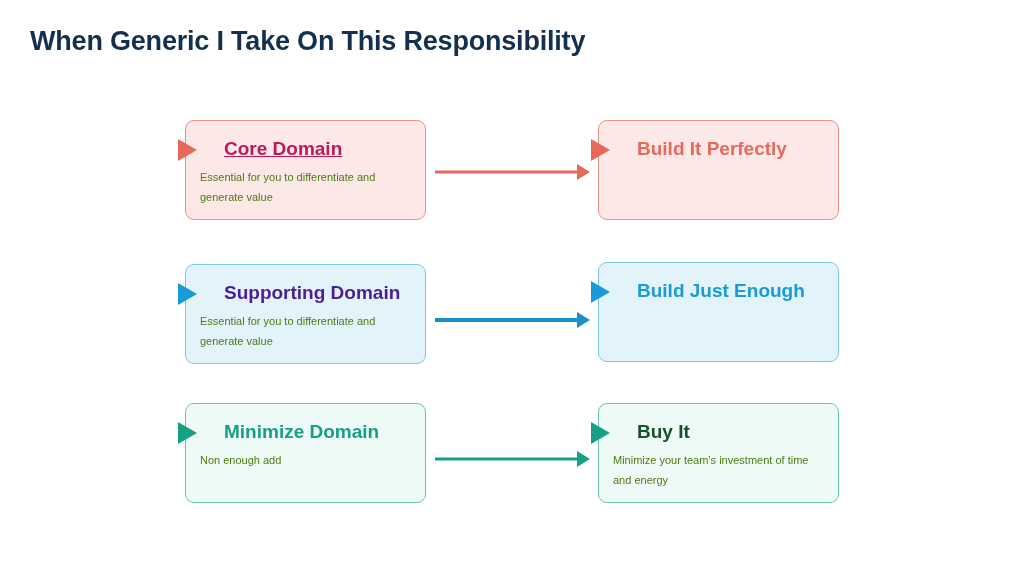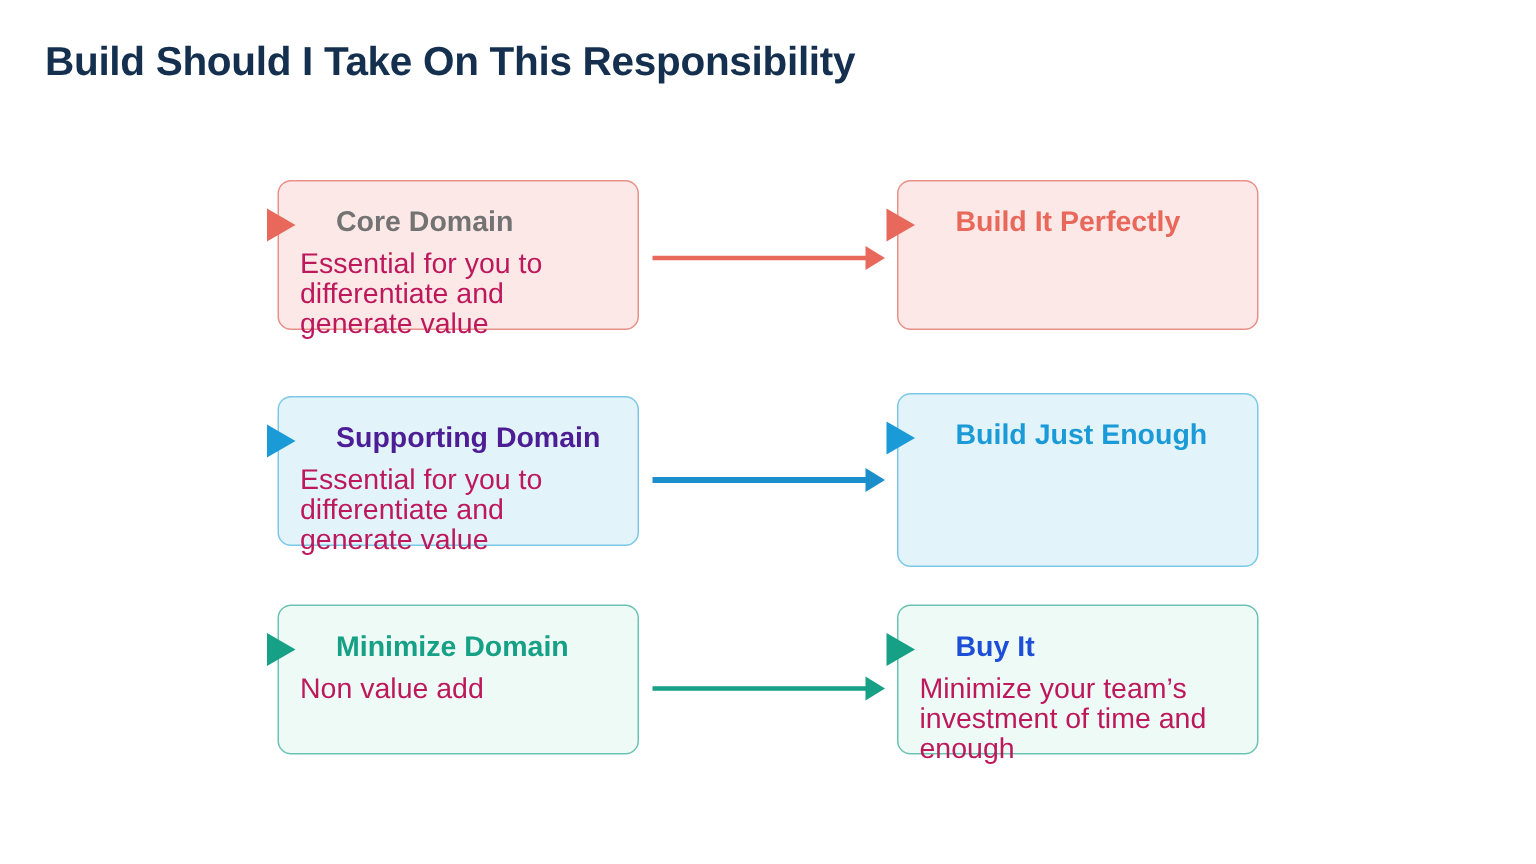--- a/index.html
+++ b/index.html
@@ -68,23 +68,23 @@
     font-size: 19px;
     font-weight: bold;
     white-space: nowrap;
   }
 
   .card-body {
     position: absolute;
     left: 14px;
     top: 46px;
     right: 10px;
-    font-size: 19px;
+    font-size: 11px;
     line-height: 20px;
-    color: #be185d;
+    color: #4d7c0f;
   }
 
   
   .arrow {
     position: absolute;
     height: 20px;
   }
   .arrow .shaft {
     position: absolute;
     left: 0;
@@ -101,28 +101,28 @@
     height: 0;
     border-top: 8px solid transparent;
     border-bottom: 8px solid transparent;
     border-left-width: 13px;
     border-left-style: solid;
   }
 </style>
 </head>
 <body style="background: rgb(255, 255, 255);">
 
-<div id="page-title" style="color: rgb(20, 48, 78);">Build Should I Take On This Responsibility</div>
+<div id="page-title" style="color: rgb(20, 48, 78);">When Generic I Take On This Responsibility</div>
 
 <div class="diagram">
 
   <div class="row" style="top:120px;">
     <div class="card" style="left: 185px; top: 0px; width: 241px; height: 100px; background: rgb(252, 232, 230); border-color: rgb(232, 145, 138);">
       <span class="tri" style="border-left-color: rgb(232, 105, 92);"></span>
-      <div class="card-title" style="color: #737373;">Core Domain</div>
+      <div class="card-title" style="color: #be185d; text-decoration: underline;">Core Domain</div>
       <div class="card-body">Essential for you to differentiate and generate value</div>
     </div>
 
     <div class="arrow" style="left:435px; top:42px; width:155px;">
       <span class="shaft" style="width: 144px; background: rgb(232, 105, 92);"></span>
       <span class="head" style="border-left-color: rgb(232, 105, 92);"></span>
     </div>
 
     <div class="card" style="left: 598px; top: 0px; width: 241px; height: 100px; background: rgb(252, 232, 230); border-color: rgb(232, 145, 138);">
       <span class="tri" style="border-left-color: rgb(232, 105, 92);"></span>
@@ -135,38 +135,38 @@
       <span class="tri" style="border-left-color: rgb(26, 154, 215);"></span>
       <div class="card-title" style="color: #4c1d95;">Supporting Domain</div>
       <div class="card-body">Essential for you to differentiate and generate value</div>
     </div>
 
     <div class="arrow" style="left:435px; top:46px; width:155px;">
       <span class="shaft" style="width: 144px; height: 4px; background: rgb(26, 143, 204);"></span>
       <span class="head" style="border-left-color: rgb(26, 143, 204);"></span>
     </div>
 
-    <div class="card" style="left: 598px; top: -2px; width: 241px; height: 116px; background: rgb(226, 243, 250); border-color: rgb(124, 201, 230);">
+    <div class="card" style="left: 598px; top: -2px; width: 241px; height: 100px; background: rgb(226, 243, 250); border-color: rgb(124, 201, 230);">
       <span class="tri" style="border-left-color: rgb(26, 154, 215);"></span>
       <div class="card-title" style="color: rgb(26, 154, 215);">Build Just Enough</div>
     </div>
   </div>
 
   <div class="row" style="top:403px;">
     <div class="card" style="left: 185px; top: 0px; width: 241px; height: 100px; background: rgb(238, 250, 246); border-color: rgb(107, 196, 178);">
       <span class="tri" style="border-left-color: rgb(22, 160, 133);"></span>
       <div class="card-title" style="color: rgb(22, 160, 133);">Minimize Domain</div>
-      <div class="card-body">Non value add</div>
+      <div class="card-body">Non enough add</div>
     </div>
 
     <div class="arrow" style="left:435px; top:46px; width:155px;">
       <span class="shaft" style="width: 144px; background: rgb(22, 160, 133);"></span>
       <span class="head" style="border-left-color: rgb(22, 160, 133);"></span>
     </div>
 
     <div class="card" style="left: 598px; top: 0px; width: 241px; height: 100px; background: rgb(238, 250, 246); border-color: rgb(107, 196, 178);">
       <span class="tri" style="border-left-color: rgb(22, 160, 133);"></span>
-      <div class="card-title" style="color: #1d4ed8;">Buy It</div>
-      <div class="card-body">Minimize your team’s investment of time and enough</div>
+      <div class="card-title" style="color: #14532d;">Buy It</div>
+      <div class="card-body">Minimize your team’s investment of time and energy</div>
     </div>
   </div>
 
 </div>
 
 </body></html>

